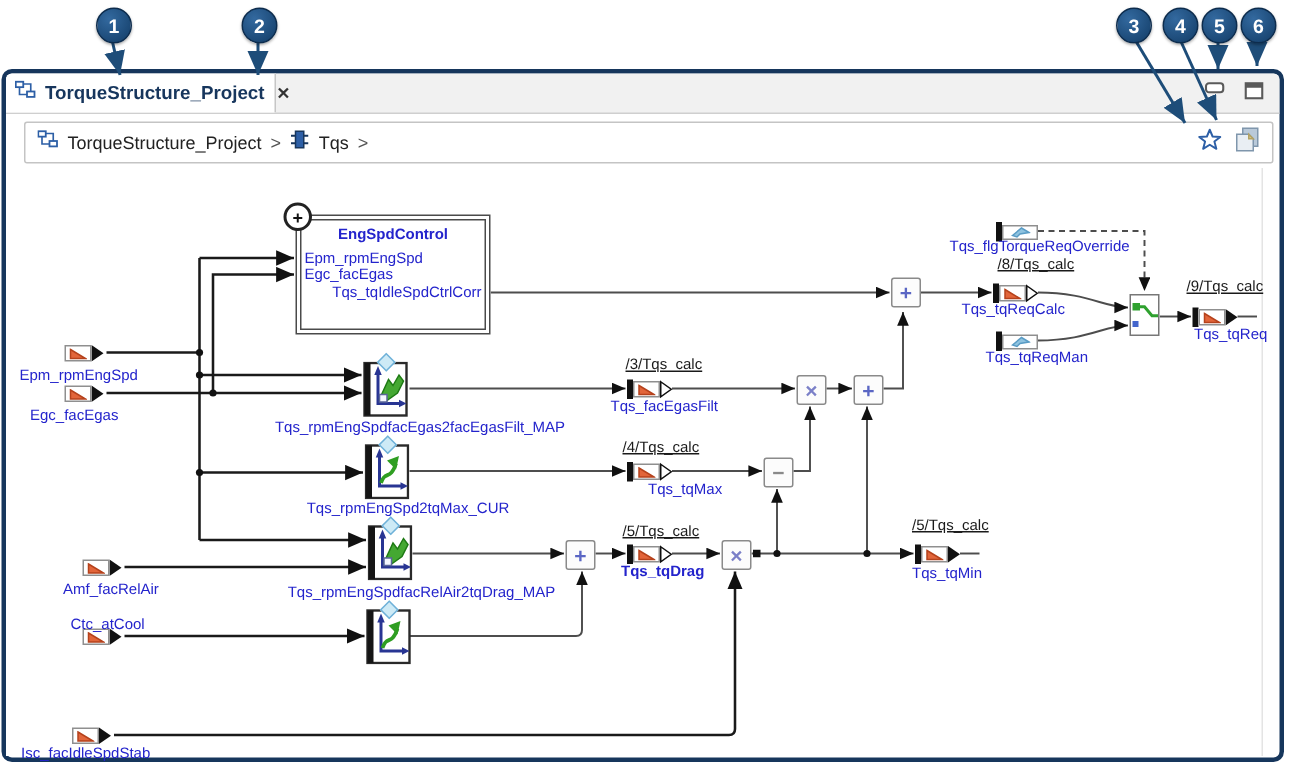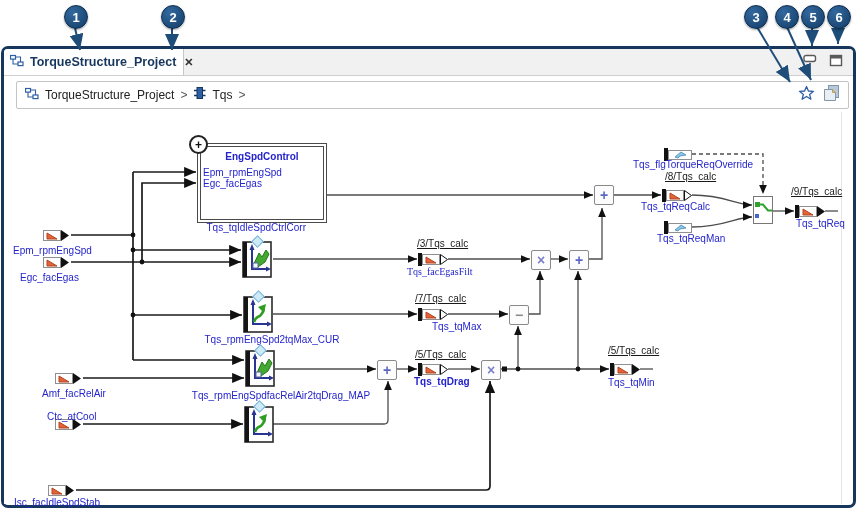--- a/index.html
+++ b/index.html
@@ -191,21 +191,21 @@
     <circle cx="578" cy="369" r="2.4" fill="#111"></circle>
     <rect x="502" y="366.5" width="5" height="5" fill="#111"></rect>
   </svg>
 
   <div class="hier">
     <div class="hier-inner"></div>
     <div class="hier-plus">+</div>
     <div class="t ctr" style="left:0;right:0;top:7px;font-weight:bold;">EngSpdControl</div>
     <div class="t" style="left:5px;top:23px;">Epm_rpmEngSpd</div>
     <div class="t" style="left:5px;top:34px;">Egc_facEgas</div>
-    <div class="t" style="right:20px;top:46px;margin-top:32px;">Tqs_tqIdleSpdCtrlCorr</div>
+    <div class="t" style="right:5px;top:46px;">Tqs_tqIdleSpdCtrlCorr</div>
   </div>
 
   <div class="sig" style="left:43px;top:229px;">
     <span class="sbox">
         <svg width="12" height="8">
           <polygon points="1,1 11,7 1,7" fill="#e2653a" stroke="#b5421c"></polygon>
         </svg>
       </span>
     <svg width="9" height="13">
         <polygon points="0,1 8,6.5 0,12" fill="#111"></polygon>
@@ -266,20 +266,21 @@
       <rect x="1" y="1" width="28" height="35" fill="#fff" stroke="#2a2a2a" stroke-width="1.6"></rect>
       <rect x="1" y="1" width="4" height="35" fill="#151515"></rect>
       <path d="M10,7 V28 H26" stroke="#283593" stroke-width="2" fill="none"></path>
       <polygon points="10,3 7.5,9 12.5,9" fill="#283593"></polygon>
       <polygon points="29,28 24,25.5 24,30.5" fill="#283593"></polygon>
       <polygon points="11,25 17,12 20,16 24,9 27,13 23,21 16,26" fill="#44a832" stroke="#1e7a14"></polygon>
       <rect x="11" y="22" width="5" height="5" fill="#f4f7ff" stroke="#5a6699"></rect>
     </svg>
     <div class="diamond"></div>
   </div>
+  <div class="lbl ctr" style="left:180px;top:280px;width:200px;">Tqs_rpmEngSpdfacEgas2facEgasFilt_MAP</div>
 
   <div class="tbl" style="left:243px;top:296px;">
     <svg width="30" height="37">
       <rect x="1" y="1" width="28" height="35" fill="#fff" stroke="#2a2a2a" stroke-width="1.6"></rect>
       <rect x="1" y="1" width="4" height="35" fill="#151515"></rect>
       <path d="M10,7 V28 H26" stroke="#283593" stroke-width="2" fill="none"></path>
       <polygon points="10,3 7.5,9 12.5,9" fill="#283593"></polygon>
       <polygon points="29,28 24,25.5 24,30.5" fill="#283593"></polygon>
       <path d="M11,26 C14,17 17,25 21,13" stroke="#2f9e22" stroke-width="2.5" fill="none"></path>
       <polygon points="23,8 15,11 21,17" fill="#2f9e22"></polygon>
@@ -335,34 +336,34 @@
     <span class="sbox">
         <svg width="12" height="8">
           <polygon points="1,1 11,7 1,7" fill="#e2653a" stroke="#b5421c"></polygon>
         </svg>
       </span>
     <svg width="9" height="13">
         <polygon points="0.5,1.5 7.5,6.5 0.5,11.5" fill="#fff" stroke="#111"></polygon>
       </svg>
   </div>
   <div class="seq" style="left:417px;top:238px;">/3/Tqs_calc</div>
-  <div class="lbl" style="left:407px;top:266px;font-family:Liberation Serif, serif;">Tqs_facEgasFilt</div>
+  <div class="lbl" style="left:407px;top:266px;">Tqs_facEgasFilt</div>
 
   <div class="sig" style="left:418px;top:308px;">
     <span class="sbar"></span>
     <span class="sbox">
         <svg width="12" height="8">
           <polygon points="1,1 11,7 1,7" fill="#e2653a" stroke="#b5421c"></polygon>
         </svg>
       </span>
     <svg width="9" height="13">
         <polygon points="0.5,1.5 7.5,6.5 0.5,11.5" fill="#fff" stroke="#111"></polygon>
       </svg>
   </div>
-  <div class="seq" style="left:415px;top:293px;">/7/Tqs_calc</div>
+  <div class="seq" style="left:415px;top:293px;">/4/Tqs_calc</div>
   <div class="lbl" style="left:413px;top:321px;margin-left:19px;">Tqs_tqMax</div>
 
   <div class="sig" style="left:418px;top:363px;">
     <span class="sbar"></span>
     <span class="sbox">
         <svg width="12" height="8">
           <polygon points="1,1 11,7 1,7" fill="#e2653a" stroke="#b5421c"></polygon>
         </svg>
       </span>
     <svg width="9" height="13">

